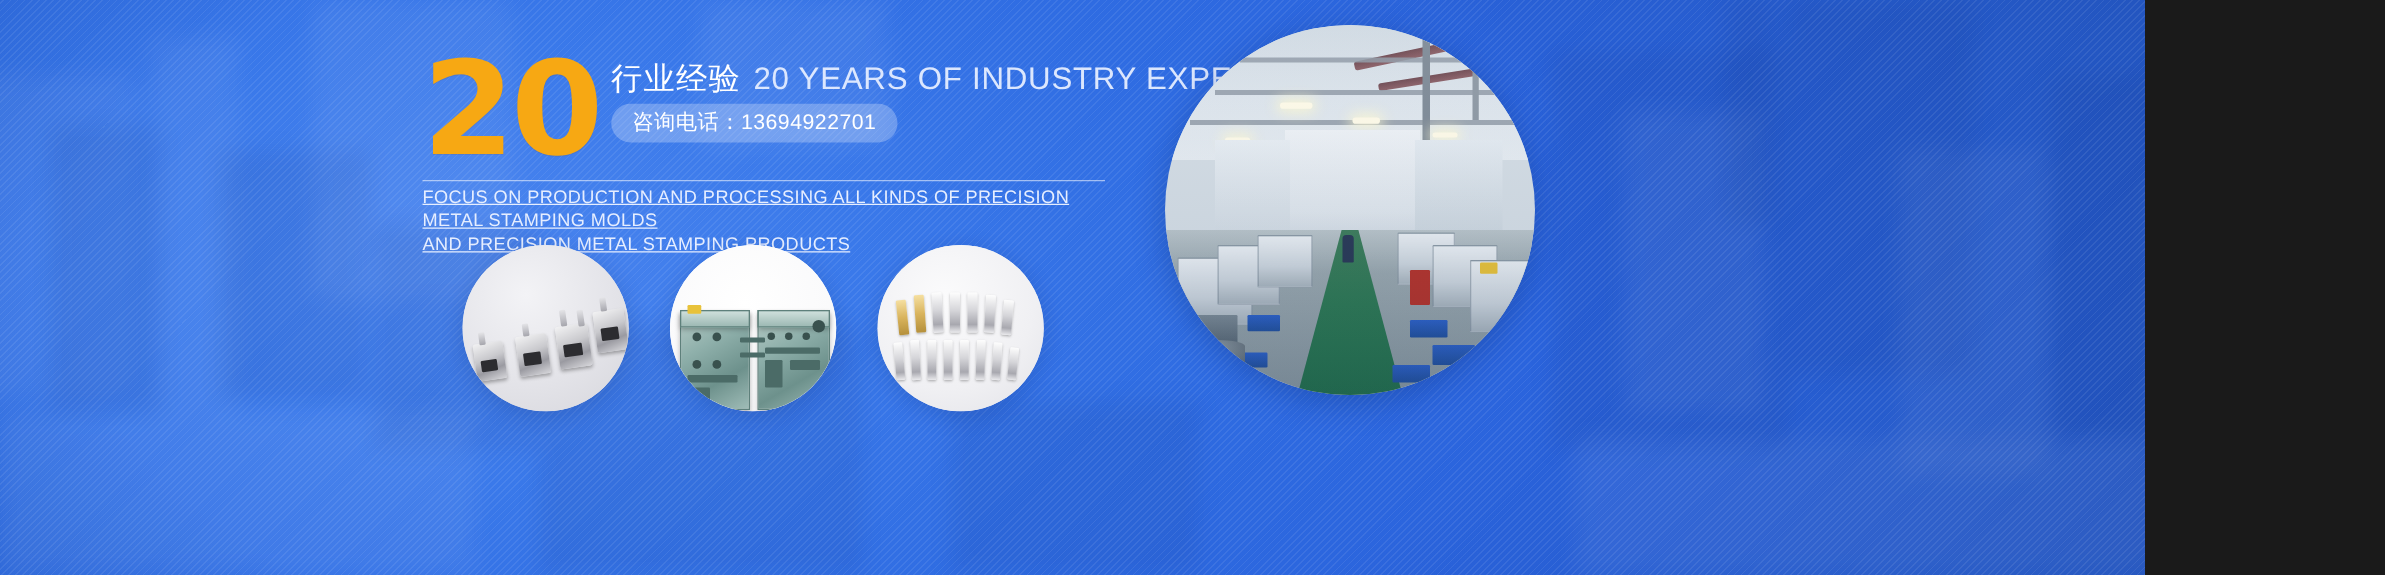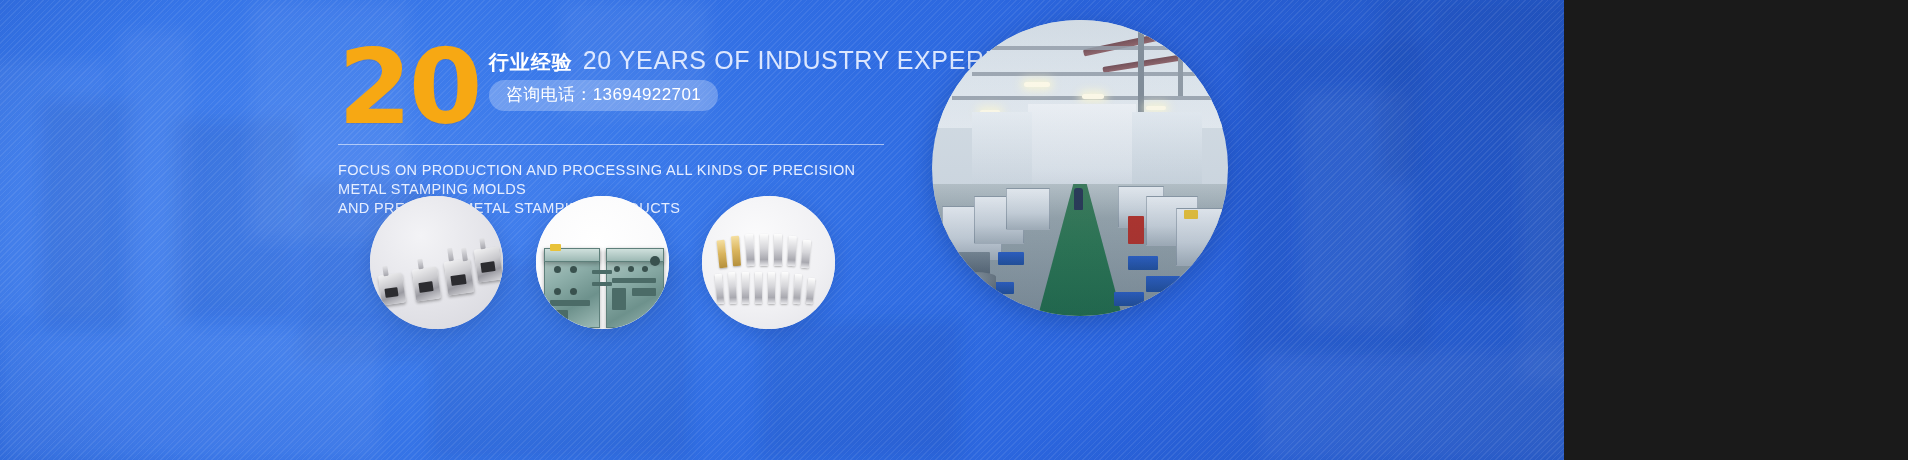--- a/index.html
+++ b/index.html
@@ -2,21 +2,21 @@
 <html><head>
 <meta charset="utf-8">
 <style>
   html, body {
     margin: 0;
     padding: 0;
     background: #1a1a1a;
   }
   .banner {
     position: relative;
-    width: 1564px;
+    width: 1716px;
     height: 460px;
     overflow: hidden;
     font-family: "Liberation Sans", "DejaVu Sans", sans-serif;
     background: #000000;
   }
 
   
   .bg-base {
     position: absolute;
     inset: 0;
@@ -80,22 +80,22 @@
   }
   .headline-text { padding-top: 6px; }
 
   .line1 {
     display: flex;
     align-items: baseline;
     gap: 10px;
     white-space: nowrap;
   }
   .cn-small {
-    font-size: 20px;
-    font-weight: 700;
+    font-size: 25px;
+    font-weight: 400;
     color: #ffffff;
     letter-spacing: 1px;
   }
   .en-years {
     font-size: 25px;
     color: #e3ecff;
     letter-spacing: .6px;
     font-weight: 400;
     opacity: .96;
   }
@@ -127,26 +127,27 @@
   }
 
   .divider {
     margin-top: 14px;
     width: 546px;
     height: 1px;
     background: rgba(255,255,255,.55);
   }
 
   .sub-en {
-    margin-top: 16px;
+    margin-top: 4px;
     font-size: 14.5px;
     line-height: 19px;
     color: #e6eeff;
     letter-spacing: .35px;
     max-width: 545px;
+    text-decoration: underline;
   }
 
   
   .circle {
     position: absolute;
     border-radius: 50%;
     overflow: hidden;
     box-shadow: 0 4px 18px rgba(10,35,95,.18);
   }
   .pc1 { left: 370px; top: 196px; width: 133px; height: 133px; background: #e8e8ec; }

